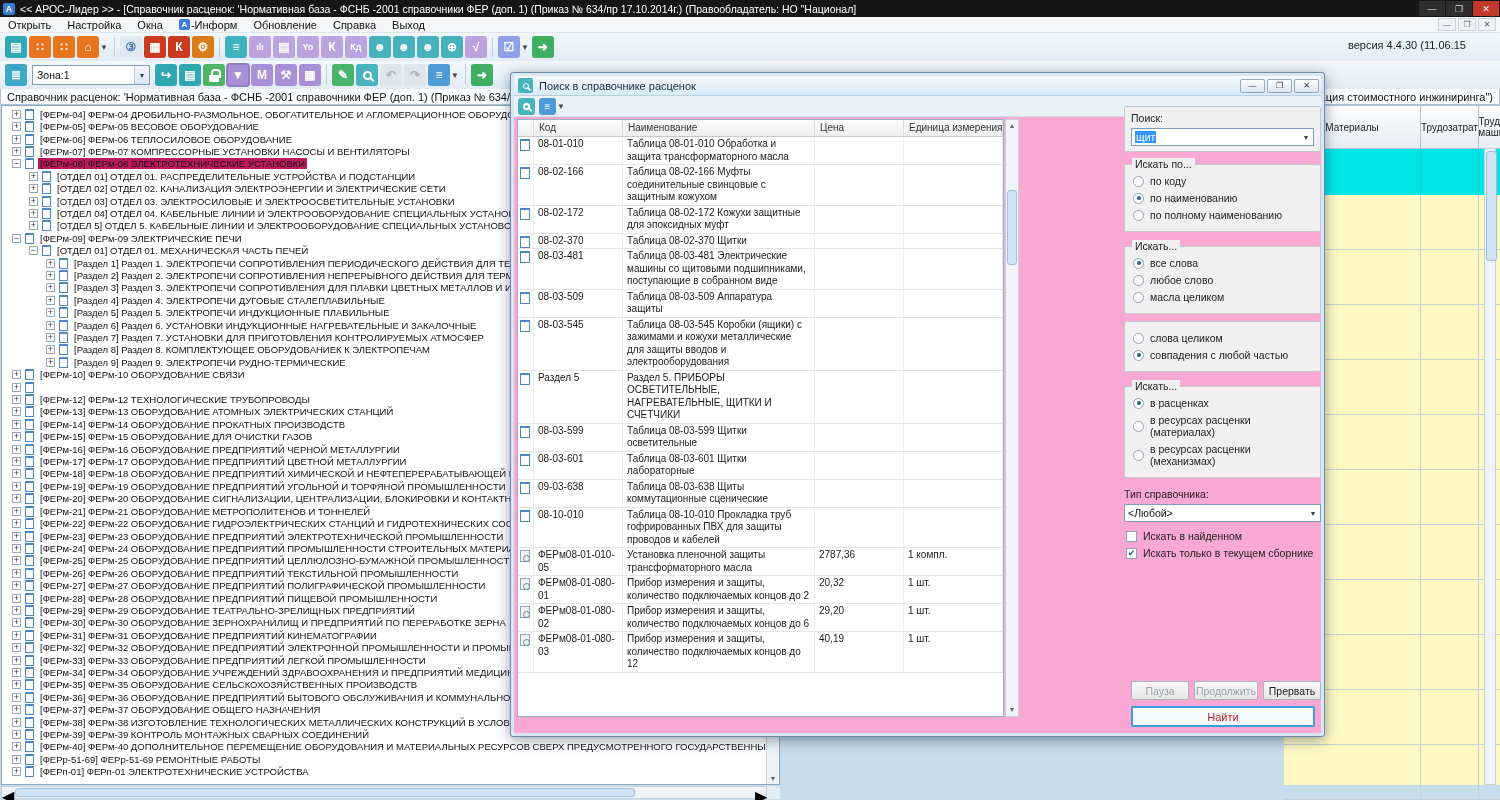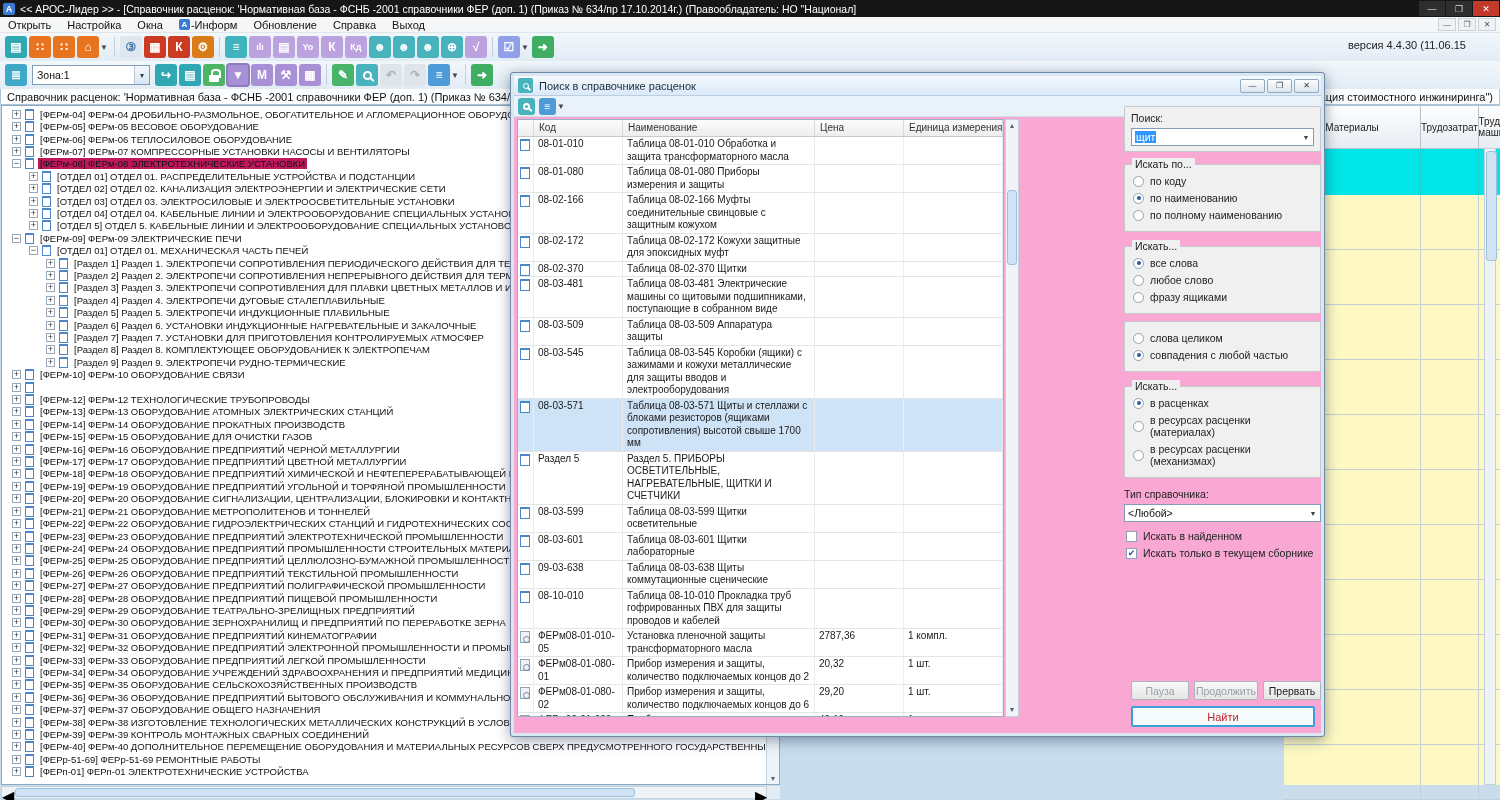--- a/index.html
+++ b/index.html
@@ -635,29 +635,20 @@
           </div>
           <div class="dcol1">08-01-010</div>
           <div class="dcol2">Таблица 08-01-010 Обработка и защита трансформаторного масла</div>
           <div class="dcol3"></div>
           <div class="dcol4"></div>
         </div>
         <div class="drow">
           <div class="dcol0">
             <span class="pic"></span>
           </div>
-          <div class="dcol1">08-01-080</div>
-          <div class="dcol2">Таблица 08-01-080 Приборы измерения и защиты</div>
-          <div class="dcol3"></div>
-          <div class="dcol4"></div>
-        </div>
-        <div class="drow">
-          <div class="dcol0">
-            <span class="pic"></span>
-          </div>
           <div class="dcol1">08-02-166</div>
           <div class="dcol2">Таблица 08-02-166 Муфты соединительные свинцовые с защитным кожухом</div>
           <div class="dcol3"></div>
           <div class="dcol4"></div>
         </div>
         <div class="drow">
           <div class="dcol0">
             <span class="pic"></span>
           </div>
           <div class="dcol1">08-02-172</div>
@@ -691,29 +682,20 @@
           <div class="dcol2">Таблица 08-03-509 Аппаратура защиты</div>
           <div class="dcol3"></div>
           <div class="dcol4"></div>
         </div>
         <div class="drow">
           <div class="dcol0">
             <span class="pic"></span>
           </div>
           <div class="dcol1">08-03-545</div>
           <div class="dcol2">Таблица 08-03-545 Коробки (ящики) с зажимами и кожухи металлические для защиты вводов и электрооборудования</div>
-          <div class="dcol3"></div>
-          <div class="dcol4"></div>
-        </div>
-        <div class="drow sel">
-          <div class="dcol0">
-            <span class="pic"></span>
-          </div>
-          <div class="dcol1">08-03-571</div>
-          <div class="dcol2">Таблица 08-03-571 Щиты и стеллажи с блоками резисторов (ящиками сопротивления) высотой свыше 1700 мм</div>
           <div class="dcol3"></div>
           <div class="dcol4"></div>
         </div>
         <div class="drow">
           <div class="dcol0">
             <span class="pic"></span>
           </div>
           <div class="dcol1">Раздел 5</div>
           <div class="dcol2">Раздел 5. ПРИБОРЫ ОСВЕТИТЕЛЬНЫЕ, НАГРЕВАТЕЛЬНЫЕ, ЩИТКИ И СЧЕТЧИКИ</div>
           <div class="dcol3"></div>
@@ -832,21 +814,21 @@
           <div class="ritem">
             <span class="radio on"></span>
             <span>все слова</span>
           </div>
           <div class="ritem">
             <span class="radio"></span>
             <span>любое слово</span>
           </div>
           <div class="ritem">
             <span class="radio"></span>
-            <span>фразу ящиками</span>
+            <span>масла целиком</span>
           </div>
         </div>
     </div>
     <div class="pbox" style="margin-top:-2px">
       <div id="g-match2">
           <div class="ritem">
             <span class="radio"></span>
             <span>слова целиком</span>
           </div>
           <div class="ritem">

